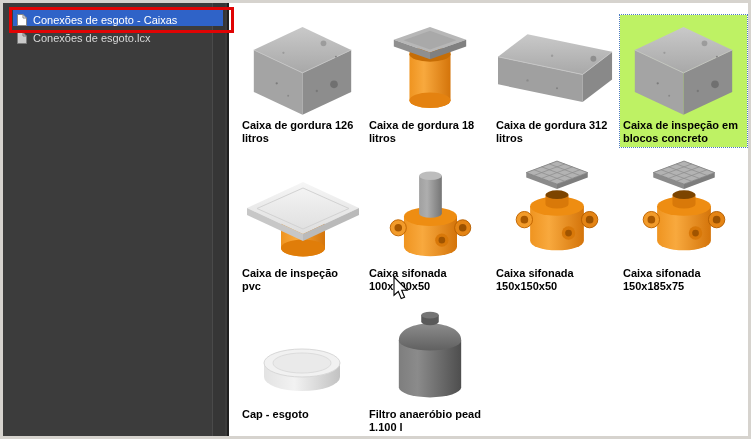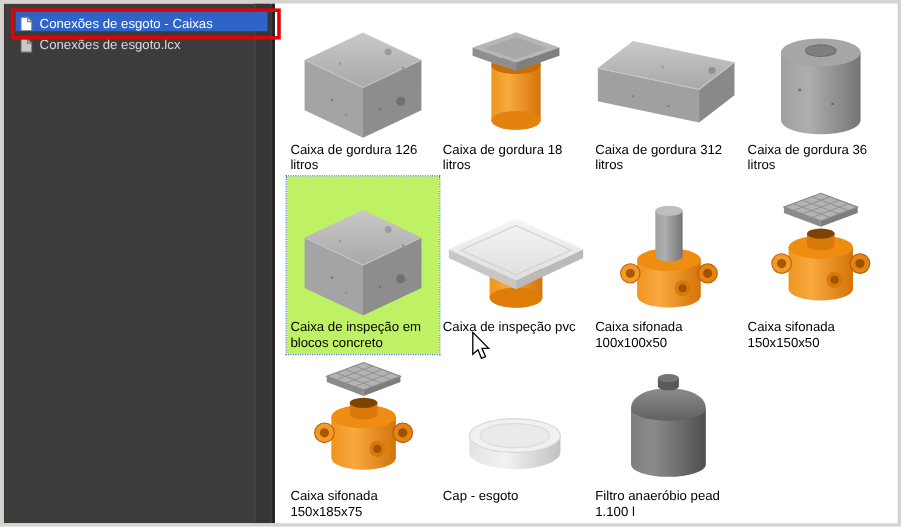--- a/index.html
+++ b/index.html
@@ -68,20 +68,21 @@
     flex: 1 1 auto;
     display: flex; align-items: flex-end; justify-content: center;
     padding-bottom: 3px;
     overflow: hidden;
   }
   .caption {
     flex: 0 0 auto;
     min-height: 26px;
     font-size: 11px; line-height: 13px; color: #000;
     padding-right: 4px;
+    font-weight: bold;
   }
 
   .cursor { position: absolute; left: 390px; top: 273px; z-index: 20; pointer-events: none; }
 
   .defs-holder { position: absolute; width: 0; height: 0; overflow: hidden; }
 </style>
 </head>
 <body>
 
 <svg class="defs-holder" aria-hidden="true">
@@ -272,28 +273,20 @@
 
       <div class="cell">
         <div class="thumbwrap">
           <svg class="thumb" width="118" height="85" viewBox="0 0 120 86">
               <use href="#sym-widebox"></use>
             </svg>
         </div>
         <div class="caption">Caixa de gordura 312 litros</div>
       </div>
 
-      <div class="cell">
-        <div class="thumbwrap">
-          <svg class="thumb" width="78" height="90" viewBox="0 0 80 92">
-              <use href="#sym-graycyl"></use>
-            </svg>
-        </div>
-        <div class="caption">Caixa de gordura 36 litros</div>
-      </div>
 
       <div class="cell selected">
         <div class="thumbwrap">
           <svg class="thumb" width="105" height="92" viewBox="0 0 110 96">
               <use href="#sym-cube"></use>
             </svg>
         </div>
         <div class="caption">Caixa de inspeção em blocos concreto</div>
       </div>
 

